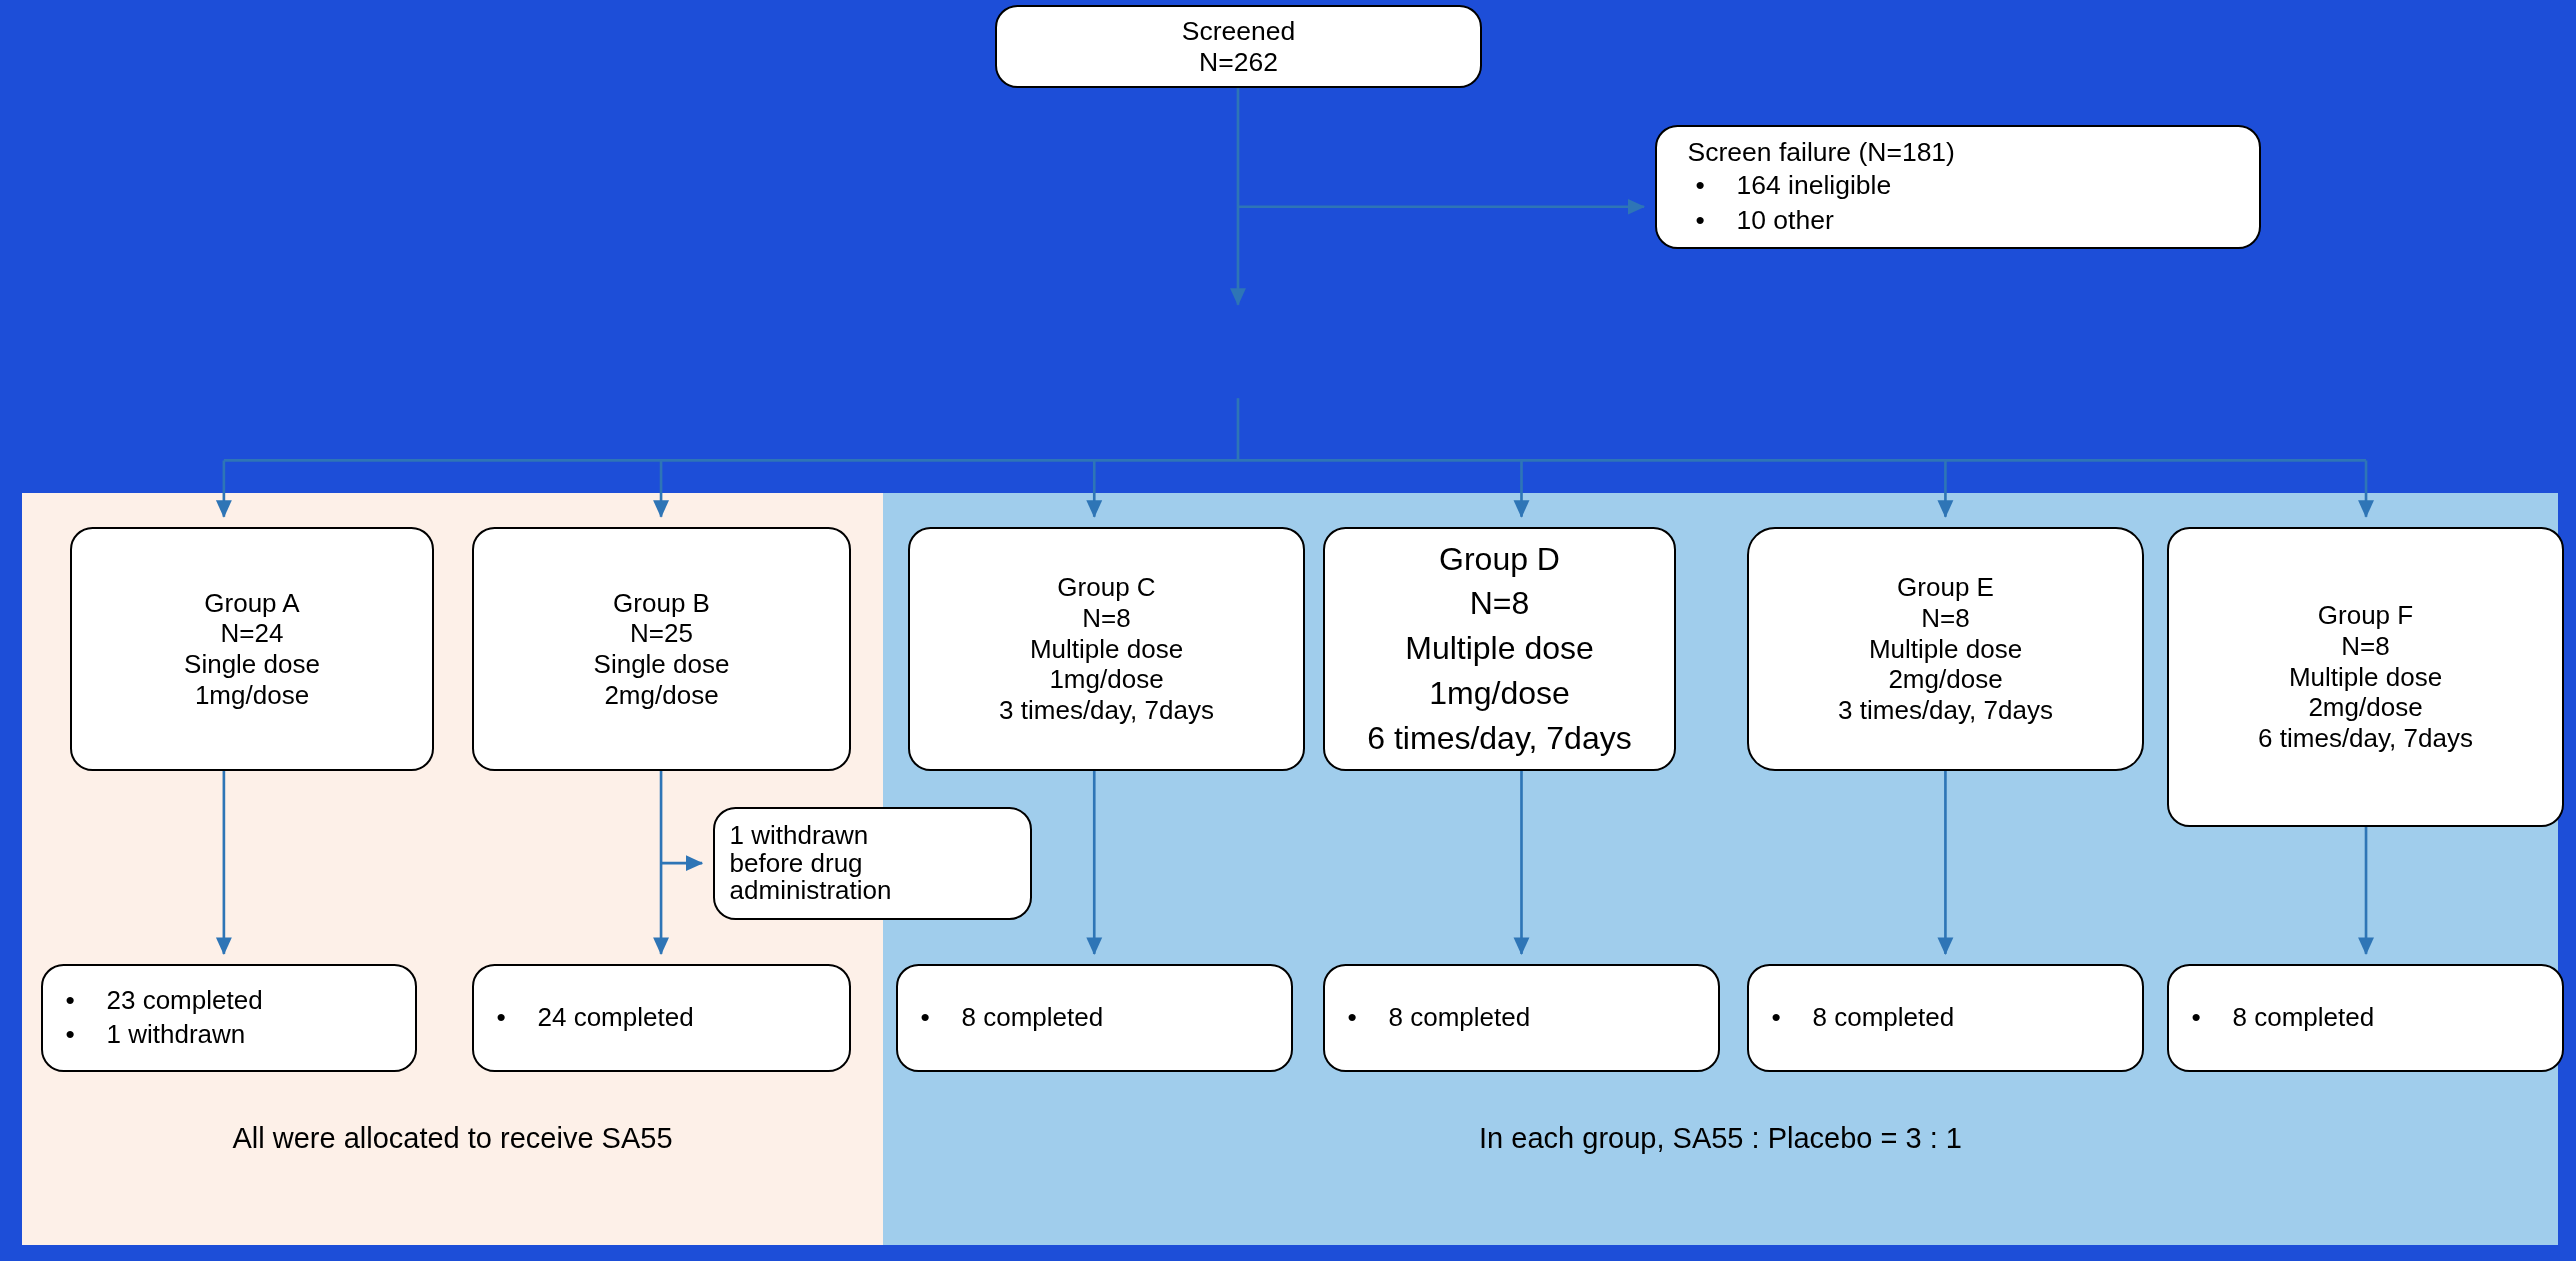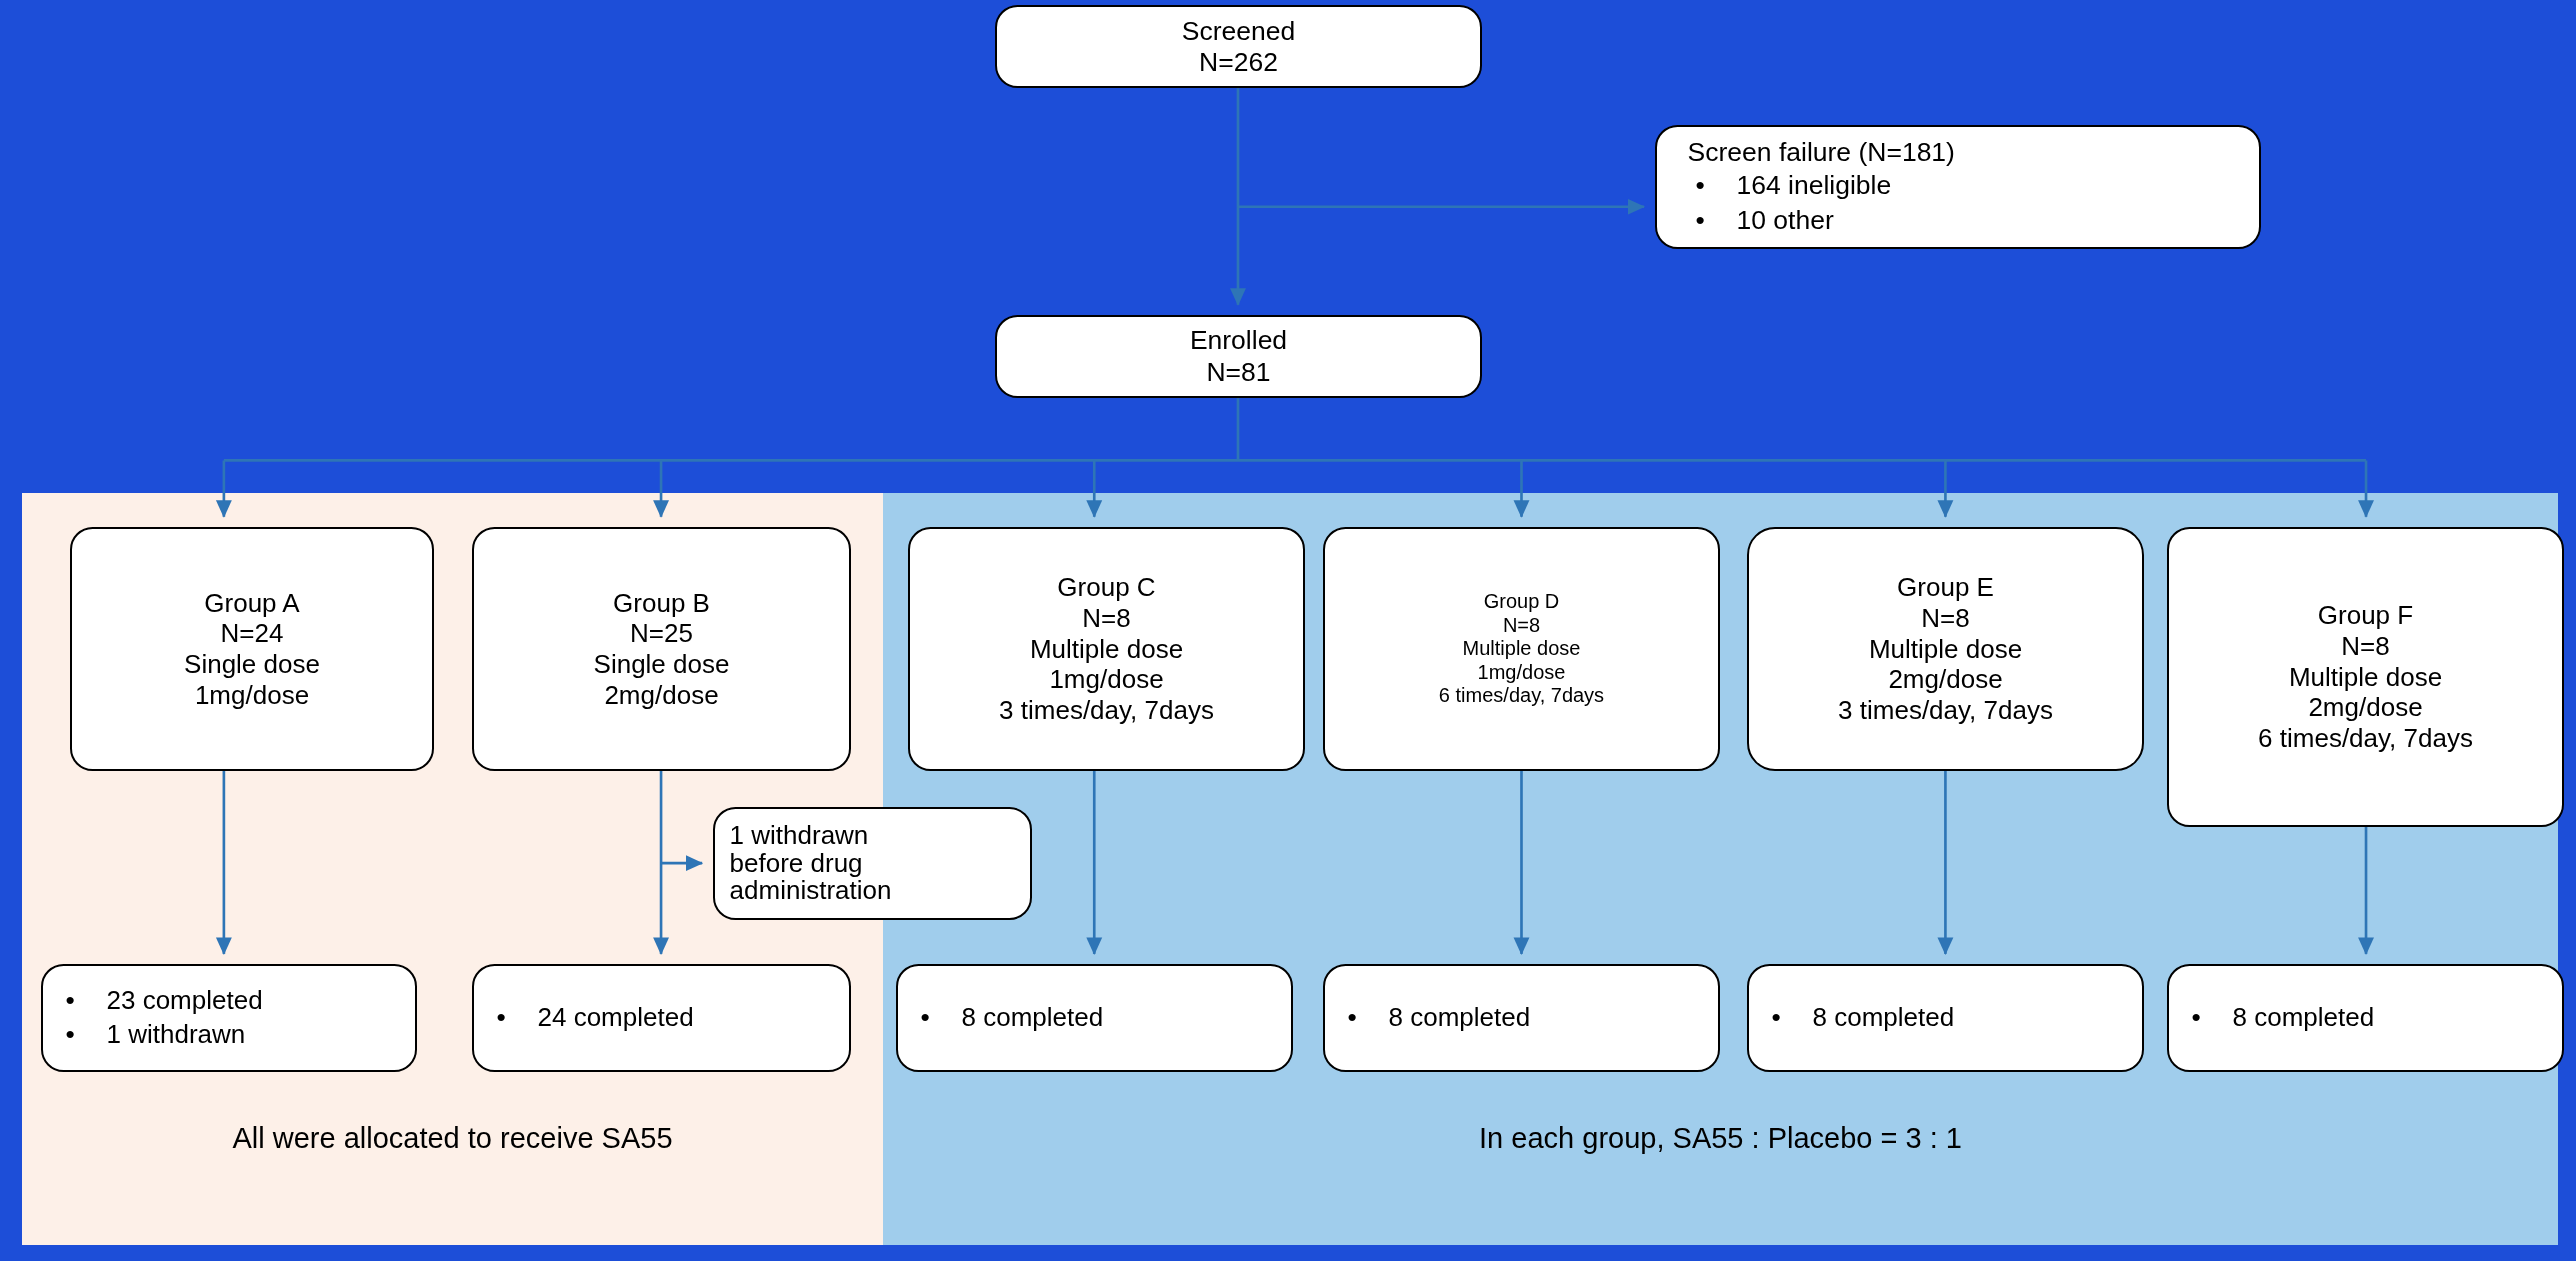--- a/index.html
+++ b/index.html
@@ -85,21 +85,21 @@
   .brow .btxt { flex: 0 0 auto; }
 
   
   #node-screened     { left: 995px; top: 5.3px;    width: 487px;  height: 83px; font-size: 26.5px; }
   #node-screenfail   { left: 1655px; top: 125px;  width: 606px;  height: 124px; font-size: 26.5px; padding-left: 16px; }
   #node-enrolled     { left: 995px; top: 315px;  width: 487px;  height: 83px; font-size: 26.5px; }
 
   #node-group-a      { left: 43px;   top: 527px;  width: 364px;  height: 244px; font-size: 26px; margin-left: 27px; }
   #node-group-b      { left: 472px;  top: 527px;  width: 379px;  height: 244px; font-size: 26px; }
   #node-group-c      { left: 896px; top: 527px;  width: 397px;  height: 244px; font-size: 26px; margin-left: 12px; }
-  #node-group-d      { left: 1323px; top: 527px;  width: 397px;  height: 244px; font-size: 20px; }
+  #node-group-d      { left: 1323px; top: 527px;  width: 353px;  height: 244px; font-size: 32px; gap: 7px; }
   #node-group-e      { left: 1747px; top: 527px;  width: 397px;  height: 244px; font-size: 26px; border-radius: 28px; }
   #node-group-f      { left: 2167px; top: 527px;  width: 397px;  height: 300px; font-size: 26px; }
 
   #node-withdrawn    { left: 713px; top: 807px; width: 319px;  height: 113px; font-size: 26px;
                        align-items: flex-start; text-align: left; }
   #node-withdrawn .line { padding-left: 14.6px; line-height: 1.06; }
 
   #node-res-a        { left: 41px;   top: 964px; width: 376px;  height: 108px; font-size: 26px; }
   #node-res-b        { left: 472px;  top: 964px; width: 379px;  height: 108px; font-size: 26px; }
   #node-res-c        { left: 896px; top: 964px; width: 397px;  height: 108px; font-size: 26px; }
@@ -172,24 +172,20 @@
         <span class="dot">•</span>
         <span class="btxt cond">164 ineligible</span>
       </div>
       <div class="brow">
         <span class="dot">•</span>
         <span class="btxt cond">10 other</span>
       </div>
     </div>
   </div>
 
-  <div class="node center" id="node-enrolled">
-    <div class="line cond">Enrolled</div>
-    <div class="line cond">N=81</div>
-  </div>
 
   <div class="node center" id="node-group-a">
     <div class="line cond">Group A</div>
     <div class="line cond">N=24</div>
     <div class="line cond">Single dose</div>
     <div class="line cond">1mg/dose</div>
   </div>
 
   <div class="node center" id="node-group-b">
     <div class="line cond">Group B</div>

